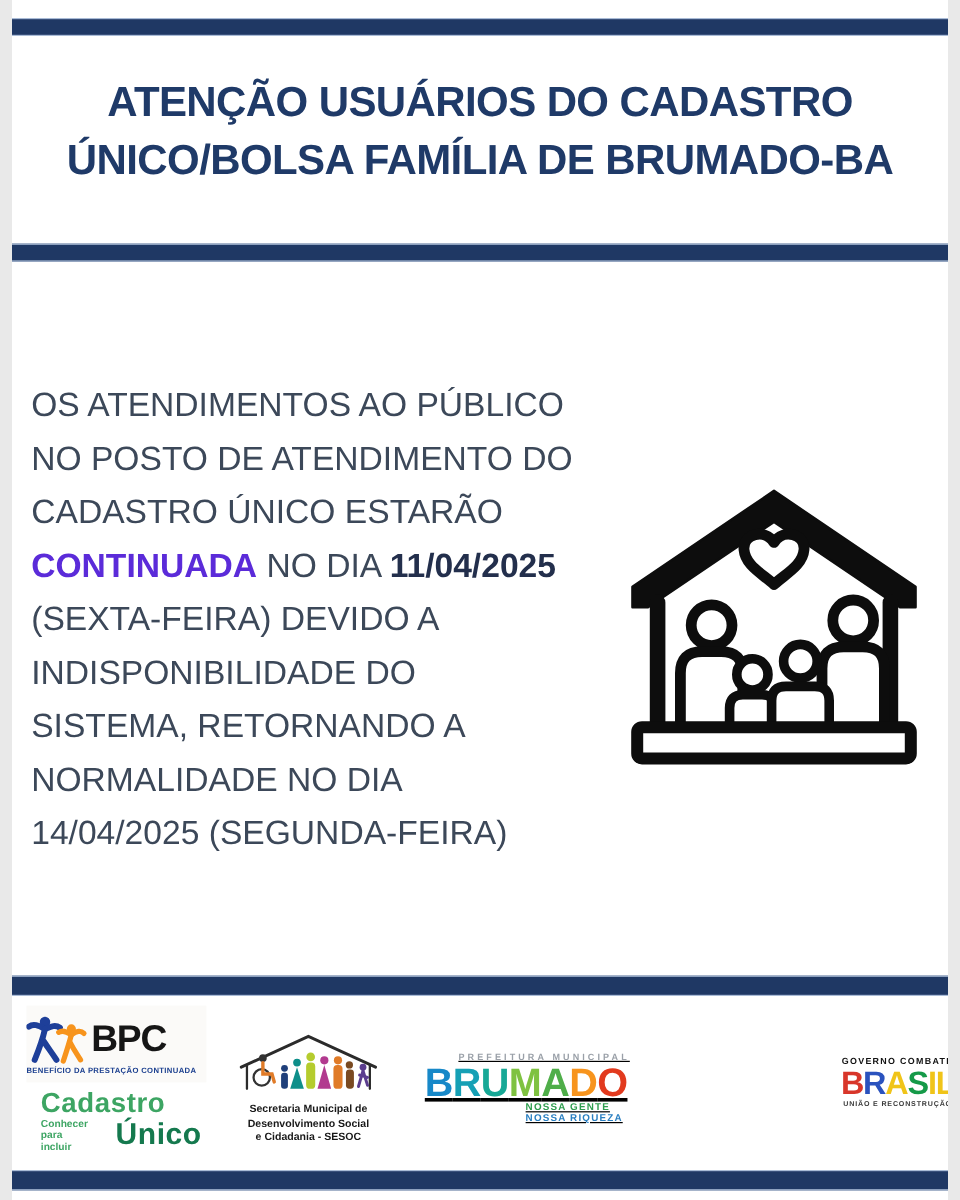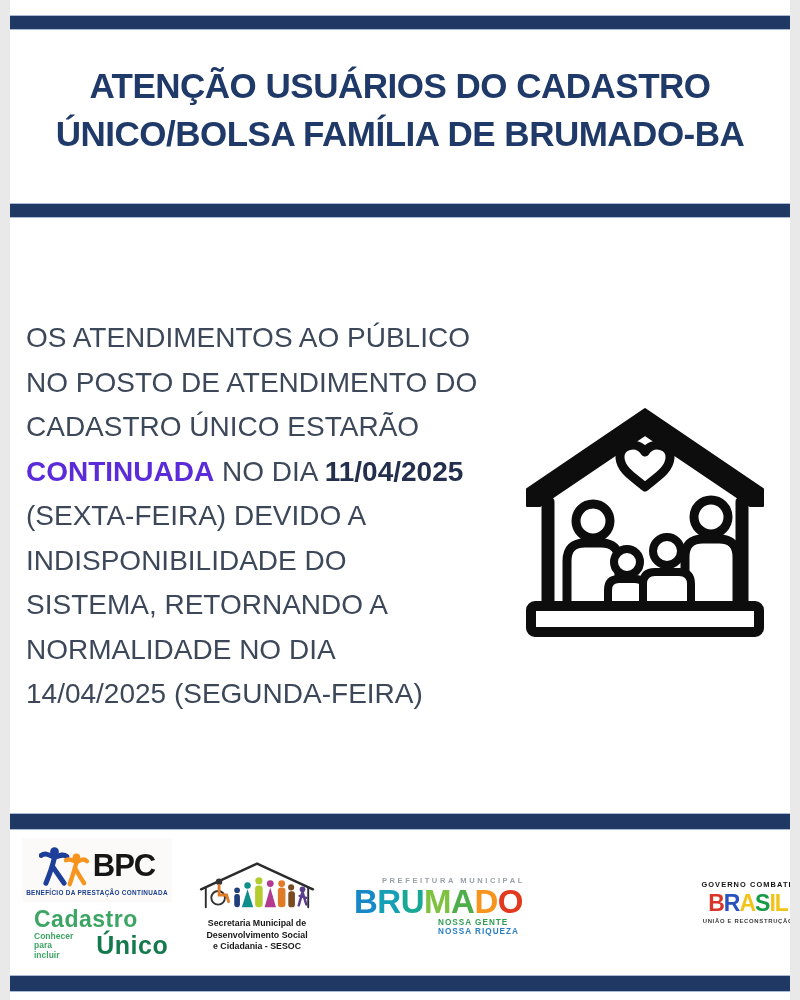--- a/index.html
+++ b/index.html
@@ -26,48 +26,48 @@
     color:var(--body,#3c4859);font-size:28px;line-height:44.5px;
   }
   .body-line{white-space:nowrap;}
   .notice .suspensos{color:var(--suspensos,#5b2bd9);font-weight:700;}
   .notice .bold{color:var(--date,#232f4c);font-weight:700;}
 
   .house{position:absolute;left:505px;top:390px;width:260px;height:260px;}
 
   
   .bpc-block{position:absolute;left:12px;top:838px;width:150px;height:64px;
-    background:#fbfaf8;display:flex;flex-direction:column;align-items:center;justify-content:center;}
+    background:#fbfaf8;display:flex;flex-direction:column;align-items:flex-start;justify-content:center;}
   .bpc-row{display:flex;align-items:center;gap:2px;}
   .bpc-name{font-size:31px;font-weight:800;color:#161616;letter-spacing:-1px;}
   .bpc-tag{font-size:6.4px;font-weight:700;color:#1b3f8f;letter-spacing:.3px;margin-top:2px;}
 
   .cadastro-block{position:absolute;left:24px;top:906px;width:130px;color:#3da563;}
   .cadastro-word{font-size:23px;font-weight:600;letter-spacing:.5px;}
   .cadastro-sub{display:flex;align-items:flex-end;gap:4px;margin-top:-2px;}
   .cadastro-small{font-size:8.5px;line-height:9.5px;font-weight:600;}
   .unico-word{font-size:25px;font-weight:800;color:#15794e;letter-spacing:.5px;margin-left:19px;}
 
   .sesoc-block{position:absolute;left:183px;top:858px;width:128px;text-align:center;}
   .sesoc-text{font-size:8.8px;font-weight:800;color:#181818;line-height:11.5px;margin-top:1px;}
 
-  .brumado-block{position:absolute;left:344px;top:876px;width:190px;}
+  .brumado-block{position:absolute;left:344px;top:876px;width:190px;text-decoration:underline;}
   .brumado-top{font-size:7.5px;font-weight:700;letter-spacing:2.6px;color:#9aa0a8;margin-left:28px;}
   .brumado-name{font-size:33px;font-weight:800;letter-spacing:-0.5px;line-height:34px;}
   .brumado-tags{margin-left:84px;margin-top:-1px;}
   .brumado-tag1{font-size:8.2px;font-weight:800;letter-spacing:1px;color:#2f9e4f;}
   .brumado-tag2{font-size:8.2px;font-weight:800;letter-spacing:1px;color:#2a7fc1;}
 
   .ministerio-block{position:absolute;left:538px;top:884px;width:140px;text-align:right;color:#1d1d1d;}
   .min-line1{font-size:7.4px;letter-spacing:1.4px;color:#5a5a5a;font-weight:600;line-height:11px;}
   .min-line{font-size:8.3px;font-weight:800;letter-spacing:.5px;line-height:11.5px;}
 
   .governo-block{position:absolute;left:688px;top:880px;width:100px;text-align:center;}
   .gov-top{font-size:7.4px;font-weight:800;letter-spacing:1.1px;color:#111;}
-  .brasil-name{font-size:23px;font-weight:800;letter-spacing:-1px;line-height:28px;}
+  .brasil-name{font-size:27px;font-weight:800;letter-spacing:-1px;line-height:28px;}
   .gov-bottom{font-size:5.9px;font-weight:700;letter-spacing:.7px;color:#3a3a3a;margin-top:1px;}
 </style>
 </head>
 <body>
 
 <div class="canvas">
 
   <div class="bar bar1"></div>
 
   <div class="title">

